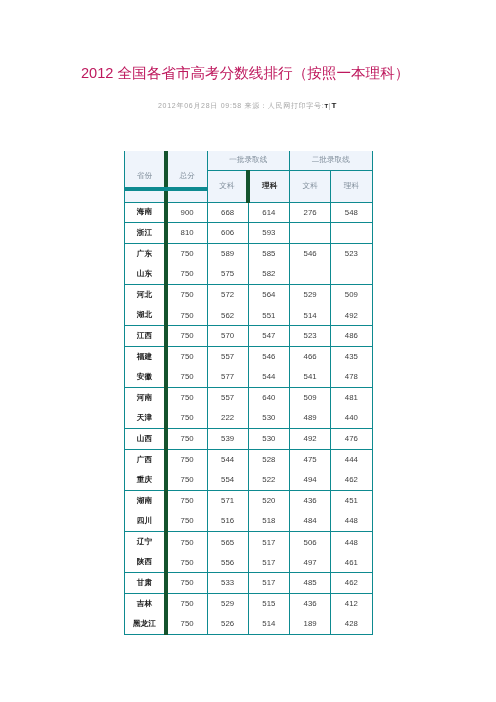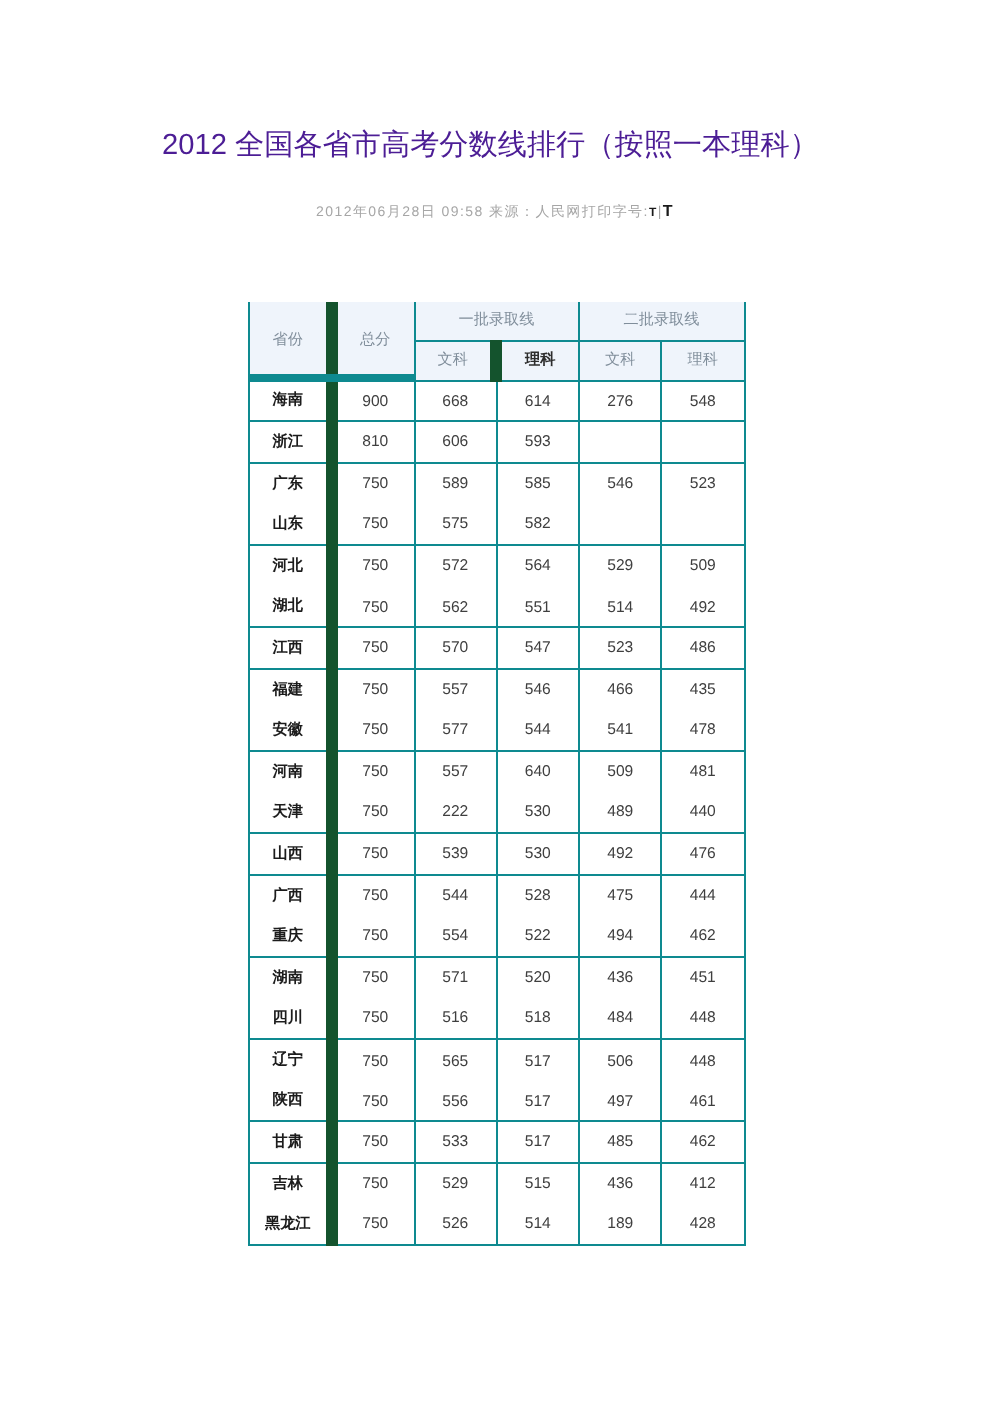--- a/index.html
+++ b/index.html
@@ -1,32 +1,32 @@
 <!DOCTYPE html>
 <html><head>
 <meta charset="utf-8">
 <style>
   html,body{margin:0;padding:0;background:#ffffff;}
   body{width:496px;height:702px;font-family:"Liberation Sans",sans-serif;}
   .page{position:relative;width:496px;height:702px;overflow:hidden;background:#fff;}
-  .doc-title{position:absolute;left:81px;top:65px;font-size:14.6px;line-height:16px;color:#4c1d95;white-space:nowrap;}
+  .doc-title{position:absolute;left:81px;top:65px;font-size:14.6px;line-height:16px;color:#be185d;white-space:nowrap;}
   .meta{position:absolute;left:120px;top:101px;width:255px;text-align:center;font-size:7px;line-height:9px;color:#a6a6a6;white-space:nowrap;letter-spacing:0.72px;}
   .meta .sz-s{color:#1a1a1a;font-weight:bold;font-size:6px;}
   .meta .sz-l{color:#1a1a1a;font-weight:bold;font-size:8px;}
   .tbl{position:absolute;left:124px;top:151px;border-collapse:collapse;border-spacing:0;table-layout:fixed;width:247.5px;}
   .tbl col{width:41.25px;}
   .tbl th,.tbl td{border:1px solid #0e8a90;padding:0;text-align:center;vertical-align:middle;box-sizing:border-box;}
   .tbl thead th{background:#eff4fb;color:#808e9b;font-weight:normal;font-size:7.6px;}
   .tbl thead th.strong{color:#2d2d2d;font-weight:bold;}
   .tbl thead th.h-rs{height:39px;}
-  .tbl th:first-child,.tbl td:first-child{border-right:6px solid #14532d;}
+  .tbl th:first-child,.tbl td:first-child{border-right:4px solid #14532d;}
   .hdr-rule{position:absolute;left:124px;top:187px;width:84px;height:4px;background:#0e8a90;z-index:5;}
   .tbl thead th.h-grp{height:19px;border-top:0;}
   .tbl thead tr:first-child th{border-top:0;}
-  .tbl thead th.h-sub{height:20px;}
+  .tbl thead th.h-sub{height:32px;}
   .tbl tbody td{height:20.6px;font-size:7.8px;color:#3f3f3f;}
   .tbl tbody td.prov{font-weight:bold;color:#1c1c1c;font-size:7.6px;}
   .tbl tbody tr.nosep td{border-top:0;margin-top:34px;}
   .tbl tbody tr.nobot td{border-bottom:0;}
 </style>
 </head>
 <body>
 
 <div class="page">
   <div class="doc-title">2012 全国各省市高考分数线排行（按照一本理科）</div>

